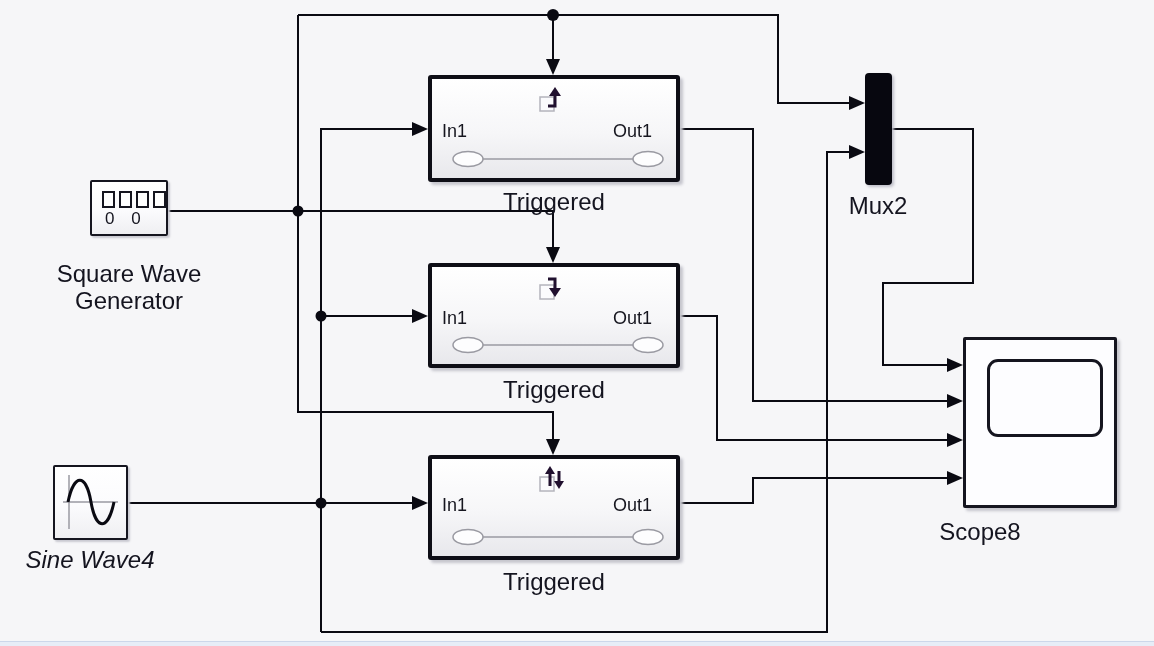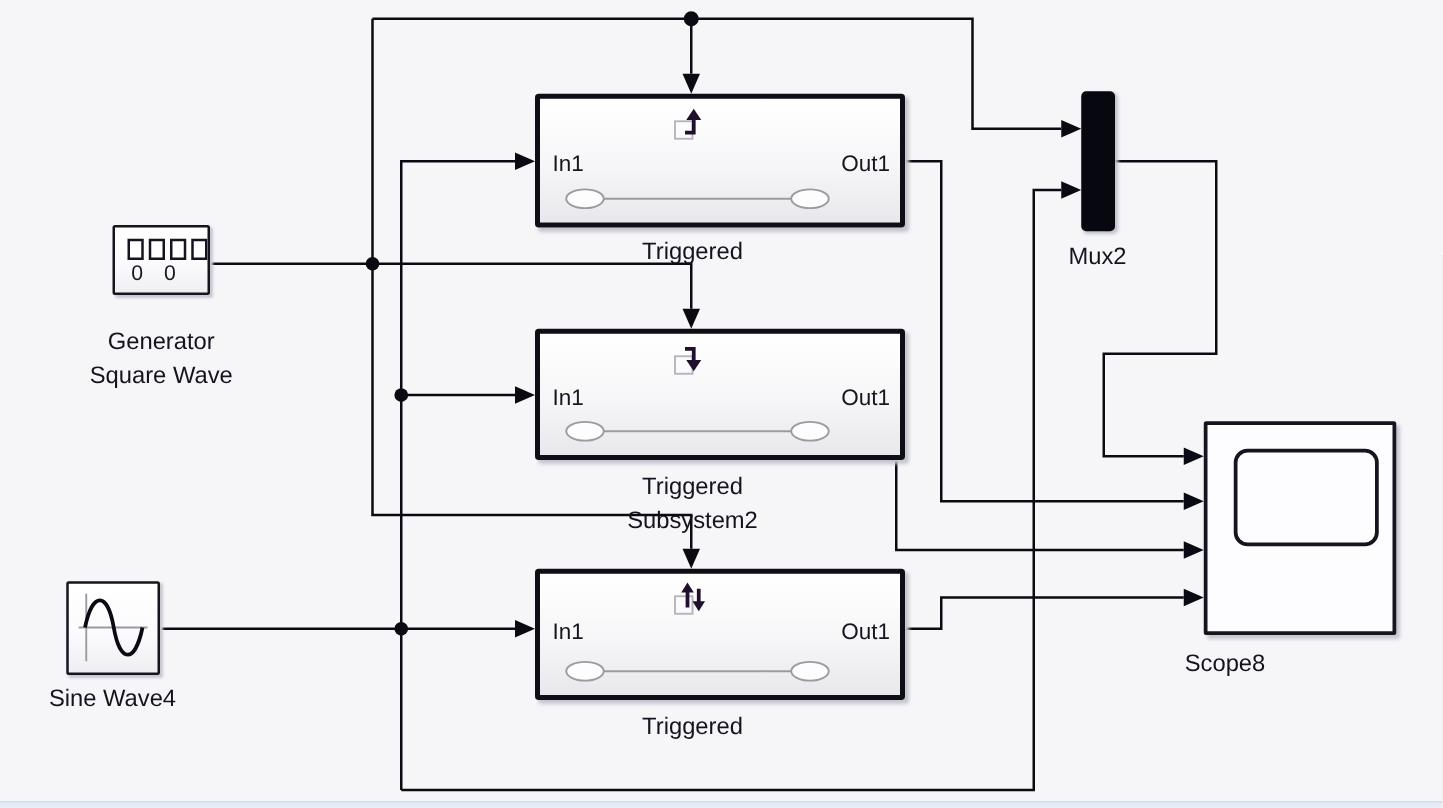--- a/index.html
+++ b/index.html
@@ -21,36 +21,36 @@
     border:2px solid #15151f;border-radius:2px;
     background:linear-gradient(180deg,#ffffff 0%,#fbfbfd 55%,#efeff2 100%);
     box-shadow:2px 2px 2px #c9c9d1;
   }
   .swg-squares{position:absolute;left:10px;top:9px;display:flex;gap:4px;}
   .swg-squares span{display:block;width:9px;height:13px;border:2px solid #15151f;background:#fff;}
   .swg-zeros{position:absolute;left:13px;top:27px;font-size:17px;letter-spacing:6px;color:#15151f;}
 
   
   .subsys{
-    left:428px;width:296px;
+    left:428px;width:252px;
     border:4px solid #0e0e16;border-radius:3px;
     background:linear-gradient(180deg,#ffffff 0%,#f6f6f8 55%,#e8e8ec 100%);
     box-shadow:3px 3px 3px #c5c5cd;
     text-align:right;
   }
   .portlabel{position:absolute;font-size:18px;color:#16161f;}
   .portlabel.in{left:10px;}
-  .portlabel.out{right:8px;}
+  .portlabel.out{right:24px;}
   .trig-icon{position:absolute;left:106px;top:5px;}
   .preview{position:absolute;left:0;bottom:8px;}
 
   
   .blabel{
     position:absolute;text-align:center;
-    font-size:19px;line-height:27px;color:#14141f;
+    font-size:24px;line-height:27px;color:#14141f;
   }
 
   
   .mux{
     left:865px;top:73px;width:27px;height:112px;
     background:#07070f;border-radius:4px;
     box-shadow:2px 2px 3px #bfbfc9;
   }
 
   
@@ -142,32 +142,32 @@
   <div class="block src" style="left:90px;top:180px;width:78px;height:56px;">
     <div class="swg-squares">
       <span></span>
         <span></span>
         <span></span>
         <span></span>
     </div>
     <div class="swg-zeros">0 0</div>
   </div>
   <div class="blabel" style="left:29px;top:260px;width:200px;">
+    <div>Square Wave</div>
     <div>Generator</div>
-    <div>Square Wave</div>
   </div>
 
   <div class="block src" style="left:53px;top:465px;width:75px;height:75px;">
     <svg width="71" height="71">
       <line x1="14" y1="8" x2="14" y2="62" stroke="#9a9aa2" stroke-width="1.5"></line>
       <line x1="8" y1="35" x2="63" y2="35" stroke="#9a9aa2" stroke-width="1.5"></line>
       <path d="M13,35 C19,6 31,6 36,35 C41,64 53,64 59,35" fill="none" stroke="#0a0a12" stroke-width="3"></path>
     </svg>
   </div>
-  <div class="blabel" style="left:10px;top:546px;width:160px;">
+  <div class="blabel" style="left:10px;top:546px;width:160px;font-style:italic;">
     <div>Sine Wave4</div>
   </div>
 
   <div class="block subsys" style="top:75px;height:107px;">
     <svg class="trig-icon" width="36" height="30">
       <rect x="2" y="13" width="14" height="14" fill="#fbfbfd" stroke="#b4b4bc" stroke-width="1.5"></rect>
       <path d="M10,22 L17,22 L17,10" fill="none" stroke="#20102e" stroke-width="3"></path>
       <polygon points="17,3 11,12 23,12" fill="#20102e"></polygon>
     </svg>
     <span class="portlabel in" style="top:42px;">In1</span>
@@ -191,21 +191,20 @@
     <span class="portlabel in" style="top:41px;">In1</span>
     <span class="portlabel out" style="top:41px;">Out1</span>
     <svg class="preview" width="244" height="22">
       <line x1="50" y1="11" x2="202" y2="11" stroke="#9a9aa2" stroke-width="1.5"></line>
       <ellipse cx="36" cy="11" rx="15" ry="7.5" fill="#fdfdfe" stroke="#9a9aa2" stroke-width="1.5"></ellipse>
       <ellipse cx="216" cy="11" rx="15" ry="7.5" fill="#fdfdfe" stroke="#9a9aa2" stroke-width="1.5"></ellipse>
     </svg>
   </div>
   <div class="blabel" style="left:428px;top:376px;width:252px;">
     <div>Triggered</div>
-    <div>Subsystem2</div>
   </div>
 
   <div class="block subsys" style="top:455px;height:105px;">
     <svg class="trig-icon" width="36" height="30">
       <rect x="2" y="13" width="14" height="14" fill="#fbfbfd" stroke="#b4b4bc" stroke-width="1.5"></rect>
       <path d="M12,22 L12,9" fill="none" stroke="#20102e" stroke-width="3"></path>
       <polygon points="12,2 7,10 17,10" fill="#20102e"></polygon>
       <path d="M21,7 L21,18" fill="none" stroke="#20102e" stroke-width="3"></path>
       <polygon points="21,25 16,17 26,17" fill="#20102e"></polygon>
     </svg>

